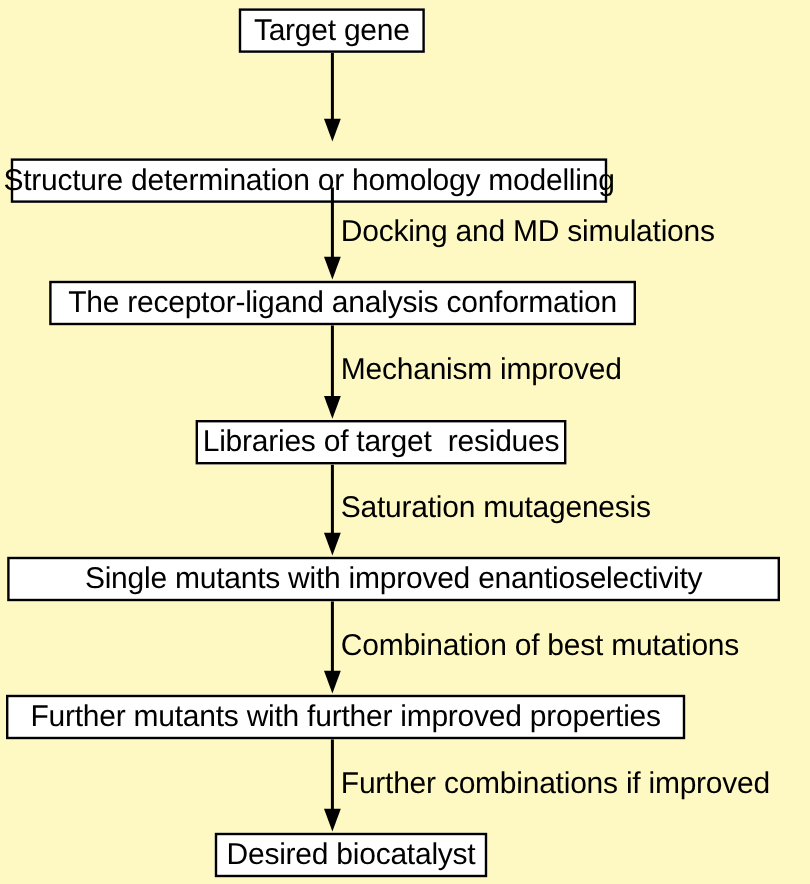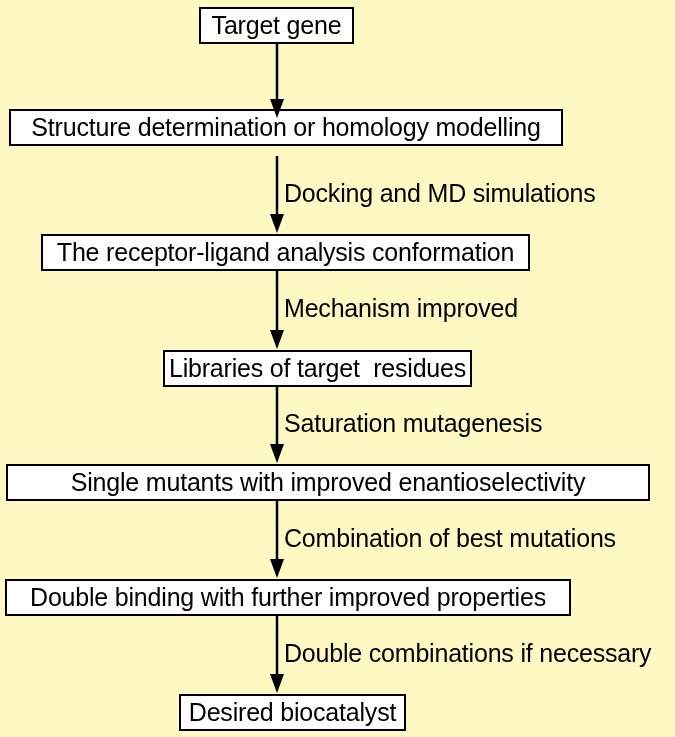--- a/index.html
+++ b/index.html
@@ -44,38 +44,38 @@
 </style>
 </head>
 <body>
 
 <div id="canvas">
 
   <div class="node" style="left:199px; top:7px; width:155px; height:37px;">
     <span>Target gene</span>
   </div>
 
-  <div class="node" style="left:9px; top:109px; width:554px; height:37px;justify-content:center;">
+  <div class="node" style="left:9px; top:132px; width:497px; height:37px;justify-content:center;">
     <span>Structure determination or homology modelling</span>
   </div>
 
   <div class="node" style="left:41px; top:234px; width:489px; height:37px;">
     <span>The receptor-ligand analysis conformation</span>
   </div>
 
   <div class="node" style="left:119px; top:350px; width:309px; height:37px;margin-left:44px;">
     <span>Libraries of target  residues</span>
   </div>
 
   <div class="node" style="left:6px; top:464px; width:644px; height:37px;">
     <span>Single mutants with improved enantioselectivity</span>
   </div>
 
   <div class="node" style="left:5px; top:579px; width:566px; height:37px;">
-    <span>Double binding with further improved properties</span>
+    <span>Further mutants with further improved properties</span>
   </div>
 
   <div class="node" style="left:179px; top:694px; width:227px; height:37px;">
     <span>Desired biocatalyst</span>
   </div>
 
   <div class="arrow" style="left:266px; top:44px;">
     <svg width="22" height="75" viewBox="0 0 22 75">
       <line x1="11" y1="0" x2="11" y2="60" stroke="#000" stroke-width="2.5"></line>
       <polygon points="11,74 4,55 18,55" fill="#000"></polygon>
@@ -118,15 +118,15 @@
   </div>
 
   <div class="edge-label" style="left:284px; top:181px;">Docking and MD simulations</div>
 
   <div class="edge-label" style="left:284px; top:296px;">Mechanism improved</div>
 
   <div class="edge-label" style="left:284px; top:411px;">Saturation mutagenesis</div>
 
   <div class="edge-label" style="left:284px; top:526px;">Combination of best mutations</div>
 
-  <div class="edge-label" style="left:284px; top:641px;">Double combinations if necessary</div>
+  <div class="edge-label" style="left:284px; top:641px;">Further combinations if improved</div>
 
 </div>
 
 </body></html>

